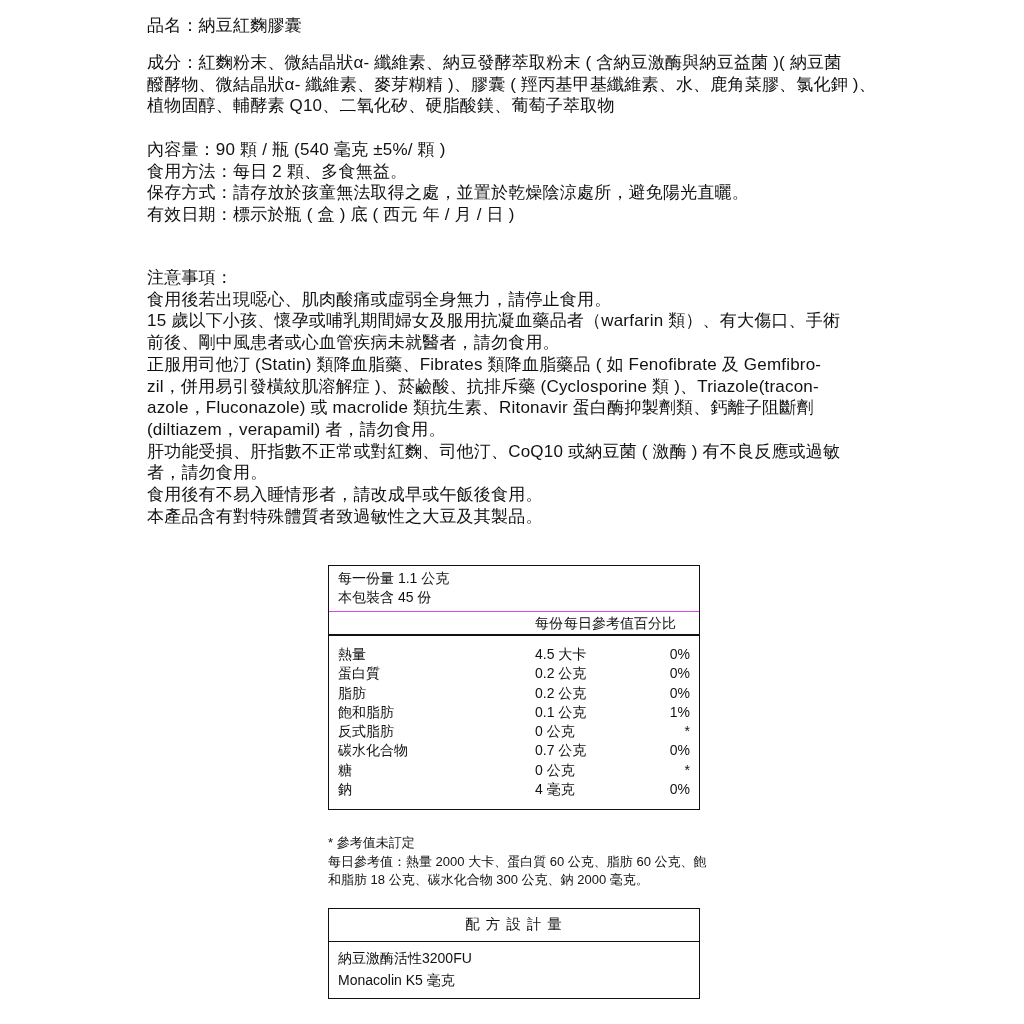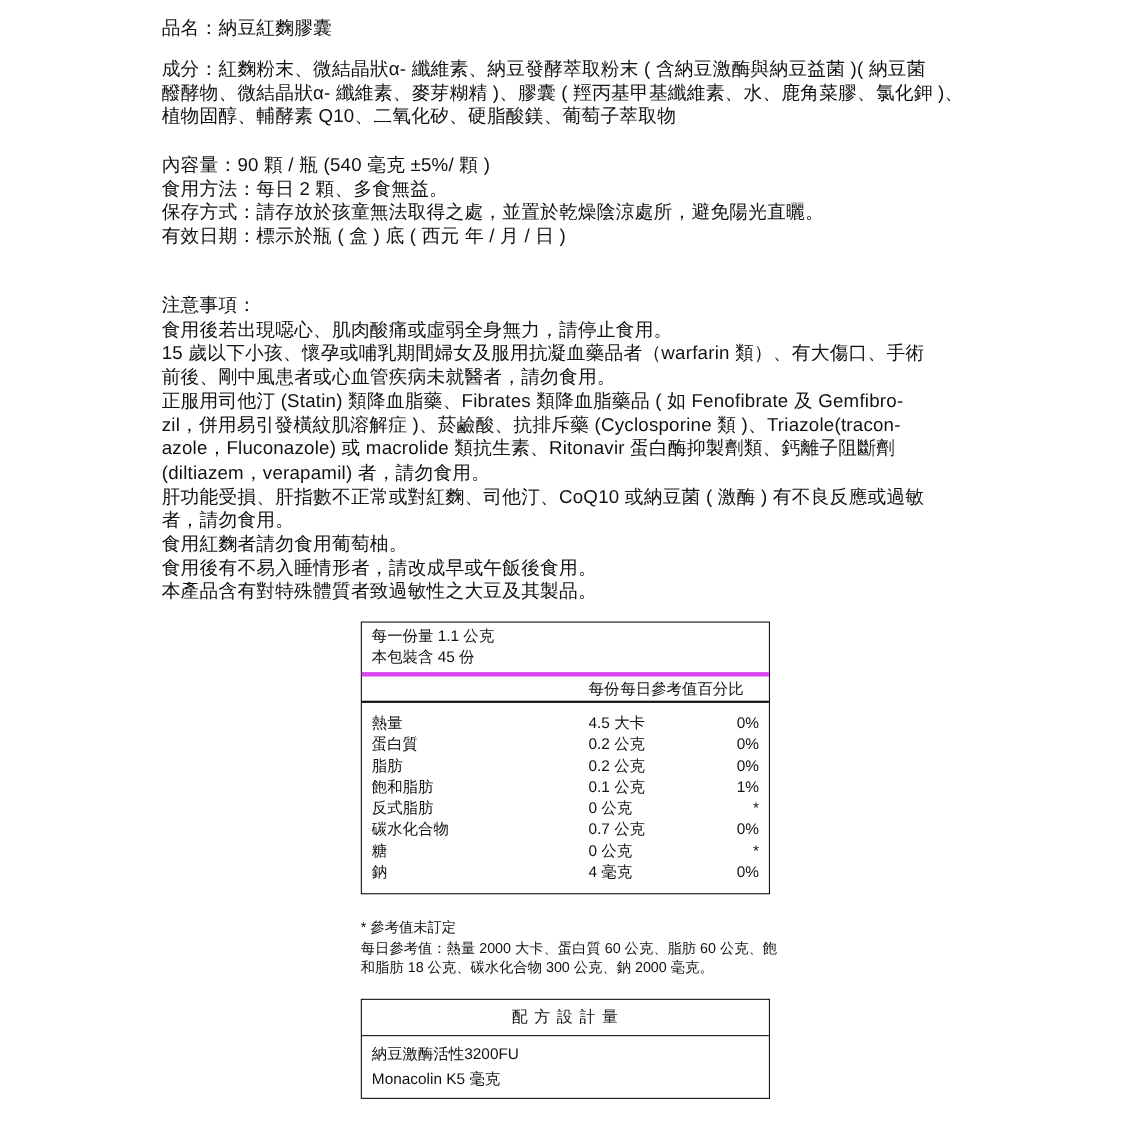--- a/index.html
+++ b/index.html
@@ -31,21 +31,21 @@
   .ntable-title {
     text-align:center;
     padding:6px 0 7px 0;
     border-bottom:1px solid #111111;
     word-spacing:17px;
     letter-spacing:2px;
     font-size:14.5px;
   }
   .serving-info {
     padding:3px 9px 5px 9px;
-    border-bottom:4px solid #d946ef;
+    border-bottom:1px solid #d946ef;
     line-height:18.5px;
   }
   .cols-header {
     position:relative;
     height:22px;
     border-bottom:2px solid #111111;
   }
   .cols-header .per-serving { position:absolute; left:206px; top:3px; }
   .cols-header .dv-header   { position:absolute; right:23px;  top:3px; }
   .nrows { padding:9px 0 10px 0; }
@@ -124,21 +124,20 @@
     <div class="bodyline">注意事項：</div>
     <div class="bodyline">食用後若出現噁心、肌肉酸痛或虛弱全身無力，請停止食用。</div>
     <div class="bodyline">15 歲以下小孩、懷孕或哺乳期間婦女及服用抗凝血藥品者（warfarin 類）、有大傷口、手術</div>
     <div class="bodyline">前後、剛中風患者或心血管疾病未就醫者，請勿食用。</div>
     <div class="bodyline">正服用司他汀 (Statin) 類降血脂藥、Fibrates 類降血脂藥品 ( 如 Fenofibrate 及 Gemfibro-</div>
     <div class="bodyline">zil，併用易引發橫紋肌溶解症 )、菸鹼酸、抗排斥藥 (Cyclosporine 類 )、Triazole(tracon-</div>
     <div class="bodyline">azole，Fluconazole) 或 macrolide 類抗生素、Ritonavir 蛋白酶抑製劑類、鈣離子阻斷劑</div>
     <div class="bodyline">(diltiazem，verapamil) 者，請勿食用。</div>
     <div class="bodyline">肝功能受損、肝指數不正常或對紅麴、司他汀、CoQ10 或納豆菌 ( 激酶 ) 有不良反應或過敏</div>
     <div class="bodyline">者，請勿食用。</div>
-    <div class="bodyline">食用紅麴者請勿食用葡萄柚。</div>
     <div class="bodyline">食用後有不易入睡情形者，請改成早或午飯後食用。</div>
     <div class="bodyline">本產品含有對特殊體質者致過敏性之大豆及其製品。</div>
   </div>
 
   <div class="ntable">
     <div class="serving-info">
       <div>每一份量 1.1 公克</div>
       <div>本包裝含 45 份</div>
     </div>
     <div class="cols-header">

